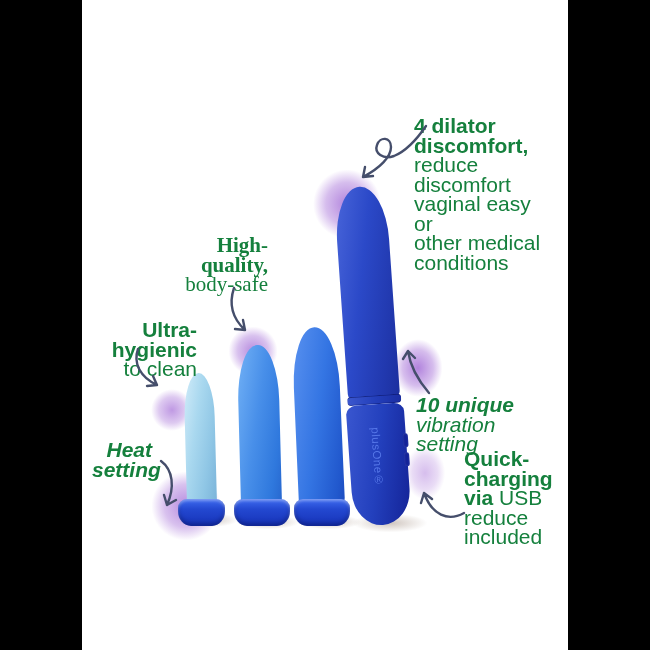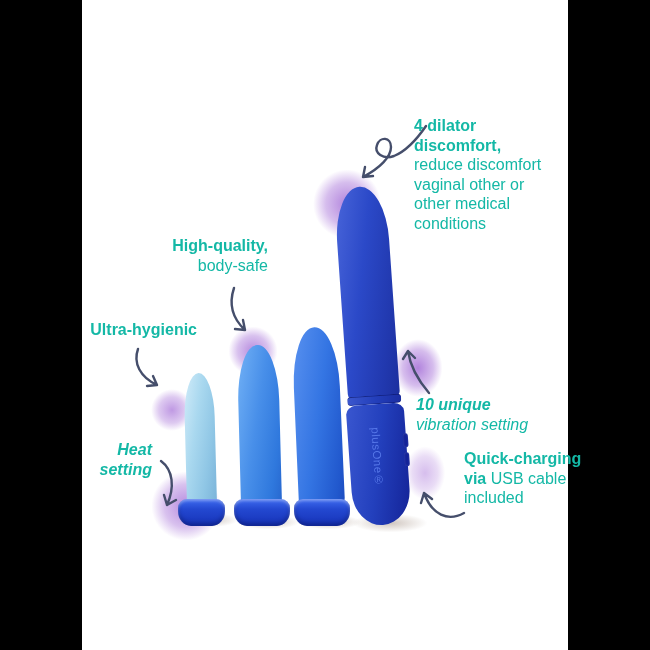--- a/index.html
+++ b/index.html
@@ -57,25 +57,25 @@
   .v-handle { position:absolute; left:2px; top:218px; width:58px; height:121px;
     border-radius:11px 11px 30px 30px / 9px 9px 36px 36px;
     background:linear-gradient(100deg,#3a57d0 0%,#2340bd 48%,#17299f 88%,#142396 100%); }
   .v-btn { position:absolute; right:0px; width:5px; height:14px; border-radius:3px;
     background:#142399; box-shadow:inset 0 0 2px rgba(255,255,255,0.2); }
   .v-btn1 { top:249px; } .v-btn2 { top:268px; }
   .plusone { position:absolute; left:24px; top:241px; writing-mode:vertical-rl;
     font-size:11.5px; letter-spacing:0.5px; color:#5576e8; font-weight:400; }
 
   
-  .ann { position:absolute; z-index:4; color:#14b8a6; font-size:16px; line-height:19.5px; }
+  .ann { position:absolute; z-index:4; color:#15803d; font-size:21px; line-height:19.5px; }
   .ann .ln { display:block; }
   .ann b, .ann .bl { font-weight:700; }
   .ann-attachments { left:414px; top:116px; width:140px; text-align:left; }
-  .ann-silicone    { left:158px; top:236px; width:110px; text-align:right; }
+  .ann-silicone    { left:158px; top:236px; width:110px; text-align:right;font-family:Liberation Serif, serif; }
   .ann-hygienic    { left:79px;  top:320px; width:118px; text-align:right; }
   .ann-heat        { left:92px;  top:440px; width:60px;  text-align:right; font-weight:700;font-style:italic; }
   .ann-vibration   { left:416px; top:395px; width:140px; text-align:left;font-style:italic; }
   .ann-charging    { left:464px; top:449px; width:122px; text-align:left; }
 
   .arrows { position:absolute; left:0; top:0; width:650px; height:650px; z-index:5; pointer-events:none; }
   .arrows path { fill:none; stroke:#454e6b; stroke-width:2.4; stroke-linecap:round; stroke-linejoin:round; }
 </style>
 </head>
 <body>
@@ -108,47 +108,48 @@
     <div class="v-handle"></div>
     <div class="v-btn v-btn1"></div>
     <div class="v-btn v-btn2"></div>
     <div class="plusone">plusOne®</div>
   </div>
 
   <div class="ann ann-attachments">
     <b class="ln">4 dilator</b>
     <b class="ln">discomfort,</b>
     <span class="ln">reduce discomfort</span>
-    <span class="ln">vaginal other or</span>
+    <span class="ln">vaginal easy or</span>
     <span class="ln">other medical</span>
     <span class="ln">conditions</span>
   </div>
 
   <div class="ann ann-silicone">
     <b class="ln">High-quality,</b>
     <span class="ln">body-safe</span>
   </div>
 
   <div class="ann ann-hygienic">
     <b class="ln">Ultra-hygienic</b>
+    <span class="ln">to clean</span>
   </div>
 
   <div class="ann ann-heat">
     <b class="ln">Heat</b>
     <b class="ln">setting</b>
   </div>
 
   <div class="ann ann-vibration">
     <b class="ln">10 unique</b>
     <span class="ln">vibration setting</span>
   </div>
 
   <div class="ann ann-charging">
     <b class="ln">Quick-charging</b>
-    <span class="ln"><b>via</b> <span>USB cable</span></span>
+    <span class="ln"><b>via</b> <span>USB reduce</span></span>
     <span class="ln">included</span>
   </div>
 
   <svg class="arrows" viewBox="0 0 650 650" aria-hidden="true">
     <path d="M426 126 C415 142 404 152 394 156 C383 160 374 153 377 145 C380 136 391 137 391 147 C391 157 380 168 363 177 M363 177 L373 176 M363 177 L365 167"></path>
     <path d="M234 288 C229 303 232 318 245 330 M245 330 L235 329 M245 330 L243 320"></path>
     <path d="M138 349 C133 363 140 377 157 385 M157 385 L147 386 M157 385 L153 376"></path>
     <path d="M161 461 C173 470 175 487 167 505 M167 505 L164 495 M167 505 L176 500"></path>
     <path d="M429 393 C417 379 410 365 408 351 M408 351 L415 358 M408 351 L403 359"></path>
     <path d="M464 513 C448 522 432 515 424 493 M424 493 L432 499 M424 493 L421 503"></path>

